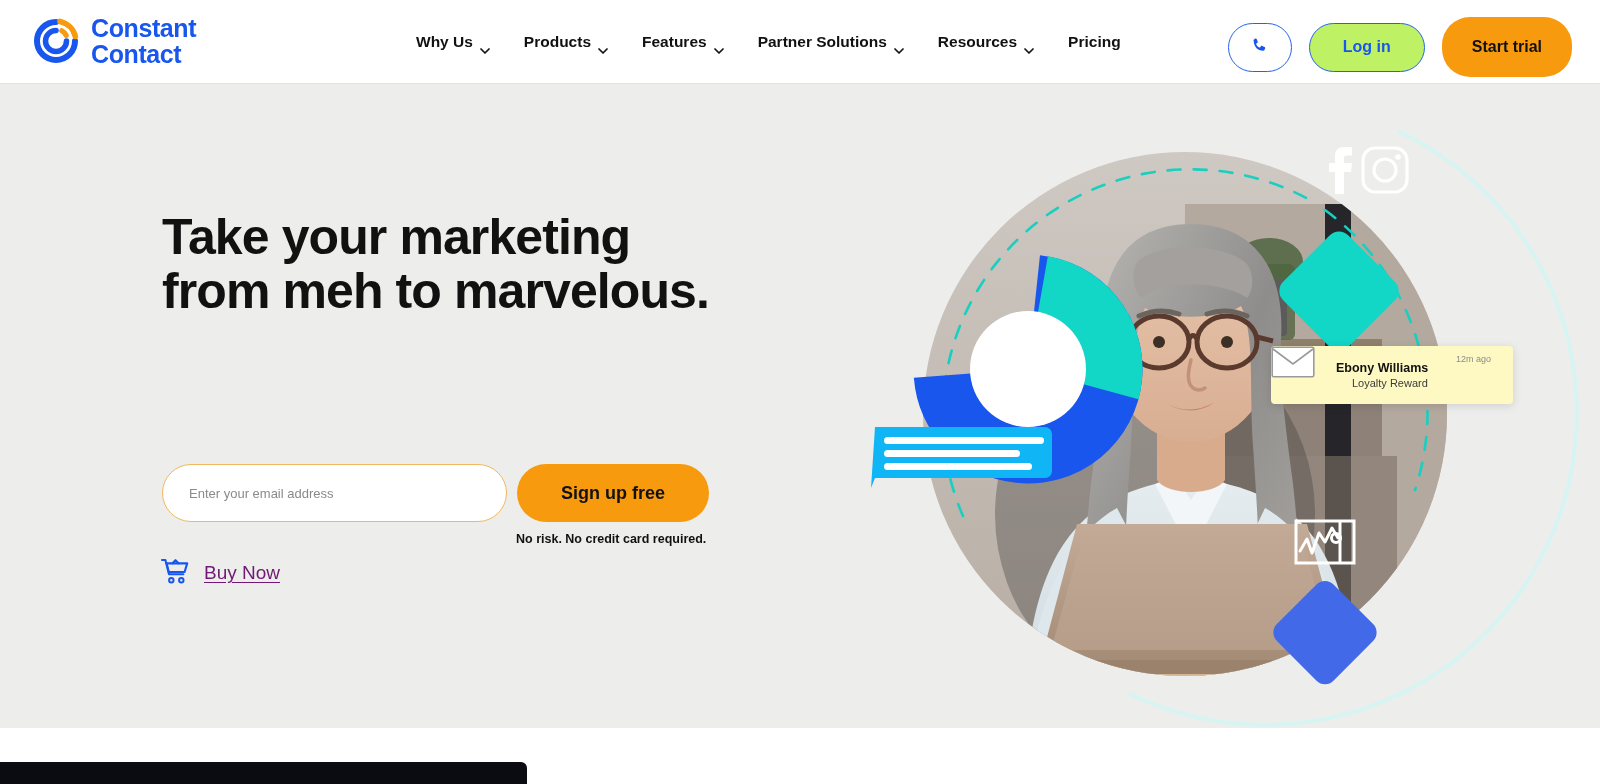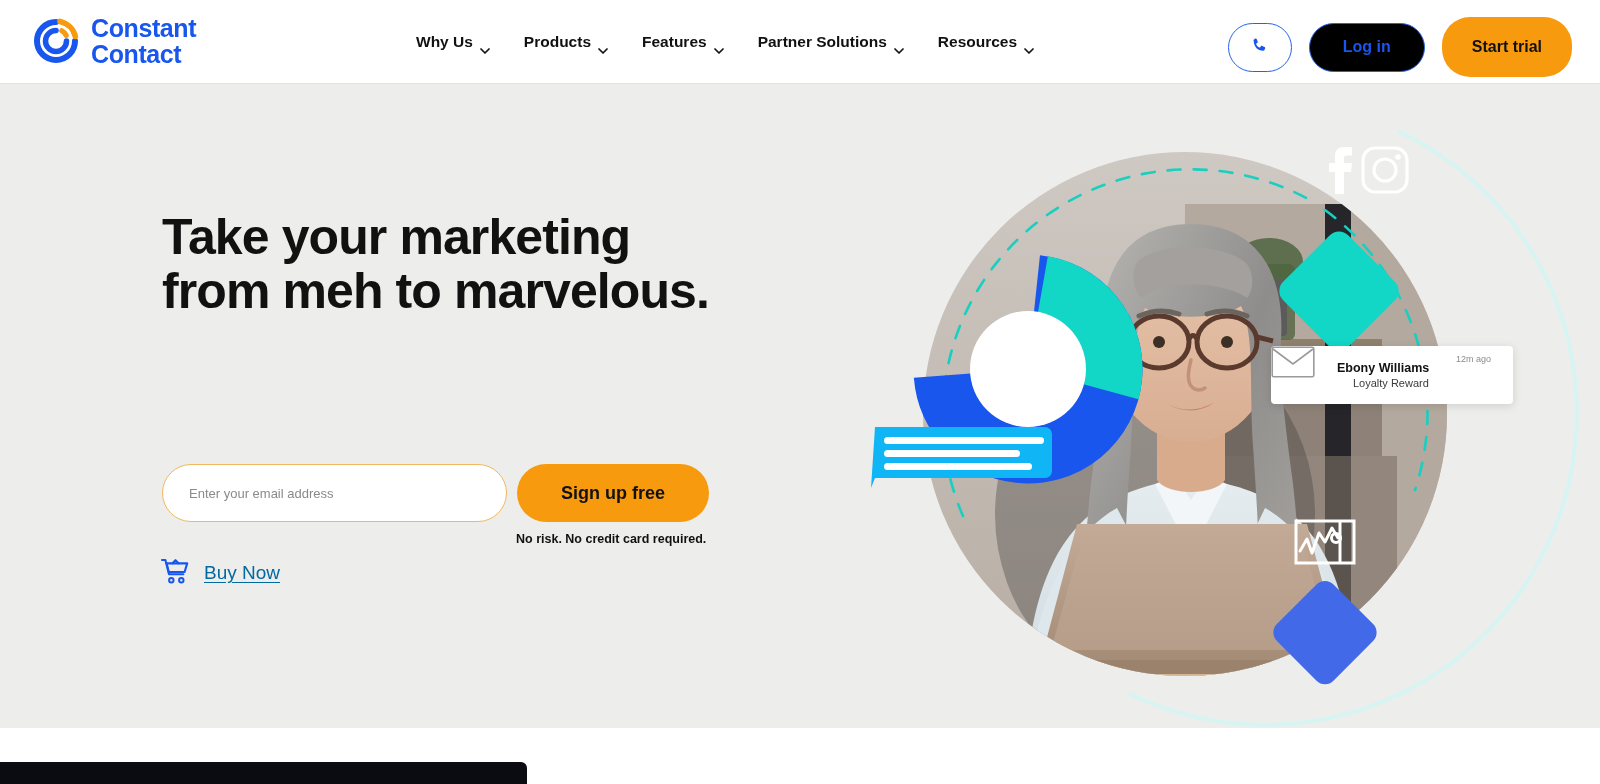--- a/index.html
+++ b/index.html
@@ -51,21 +51,21 @@
     display:flex; align-items:center; gap:17px;
   }
   .phone-btn {
     width:64px; height:49px; border-radius:28px;
     border:1.5px solid #2563eb; background:#fff;
     display:flex; align-items:center; justify-content:center;
     cursor:pointer;
   }
   .login-btn {
     height:49px; padding:0 33px; border-radius:28px;
-    border:1.5px solid #2563eb; background:#000000;
+    border:1.5px solid #2563eb; background:#bef264;
     color:#1856ed; font-size:16px; font-weight:700;
     display:flex; align-items:center; justify-content:center;
     cursor:pointer;
   }
   .trial-btn {
     height:60px; padding:0 30px; border-radius:28px;
     border:none; background:#f79a0e;
     color:#111; font-size:16px; font-weight:700;
     display:flex; align-items:center; justify-content:center;
     cursor:pointer;
@@ -109,35 +109,35 @@
   }
   .no-risk {
     position:absolute; left:516px; top:448px;
     font-size:12.5px; font-weight:700; color:#111;
   }
   .buy-now {
     position:absolute; left:160px; top:473px;
     display:flex; align-items:center; gap:14px; cursor:pointer;
   }
   .buy-now-label {
-    font-size:19px; color:#0369a1; text-decoration:underline;
+    font-size:19px; color:#701a75; text-decoration:underline;
     text-underline-offset:3px;
   }
 
   
   .art { position:absolute; left:855px; top:0; width:745px; height:644px; }
   .art svg { position:absolute; top:0; left:0; }
 
   
   .notif {
     position:absolute; left:416px; top:262px;
     width:242px; height:58px; border-radius:4px;
-    background:#ffffff;
+    background:#fef9c3;
     box-shadow:0 2px 10px rgba(0,0,0,0.13);
-    display:flex; align-items:center; padding:0 11px; gap:11px;
+    display:flex; align-items:center; padding:0 0; gap:21px;
   }
   .notif-icon { width:44px; height:32px; flex:none; }
   .notif-text { display:flex; flex-direction:column; gap:2px; }
   .notif-name { font-size:12.5px; font-weight:700; color:#111; }
   .notif-sub { font-size:11px; color:#3b3b3b;margin-left:16px; }
   .notif-time {
     position:absolute; right:22px; top:8px;
     font-size:9px; color:#8b8b8b;
   }
 
@@ -205,20 +205,23 @@
         </span>
       </div>
       <div class="nav-item">
         <span>Resources</span>
         <span class="caret">
           <svg width="10" height="6" viewBox="0 0 10 6">
               <path d="M1 1l4 4 4-4" fill="none" stroke="#111" stroke-width="1.7" stroke-linecap="round" stroke-linejoin="round"></path>
             </svg>
         </span>
       </div>
+      <div class="nav-item">
+        <span>Pricing</span>
+      </div>
     </nav>
 
     <div class="actions">
       <button class="phone-btn">
         <span>
           <svg width="19" height="19" viewBox="0 0 24 24">
             <path d="M6.6 3.2c.7-.3 1.5 0 1.8.7l1.3 2.9c.3.6.1 1.3-.4 1.7l-1.3 1c-.2.2-.3.5-.2.8.8 1.9 2.3 3.4 4.2 4.2.3.1.6 0 .8-.2l1-1.3c.4-.5 1.1-.7 1.7-.4l2.9 1.3c.7.3 1 1.1.7 1.8l-.9 2c-.3.6-.9 1-1.6 1C9.6 18.6 5.4 14.4 4.5 5.7c-.1-.7.3-1.4 1-1.6z" fill="#1856ed"></path>
           </svg>
         </span>
       </button>

